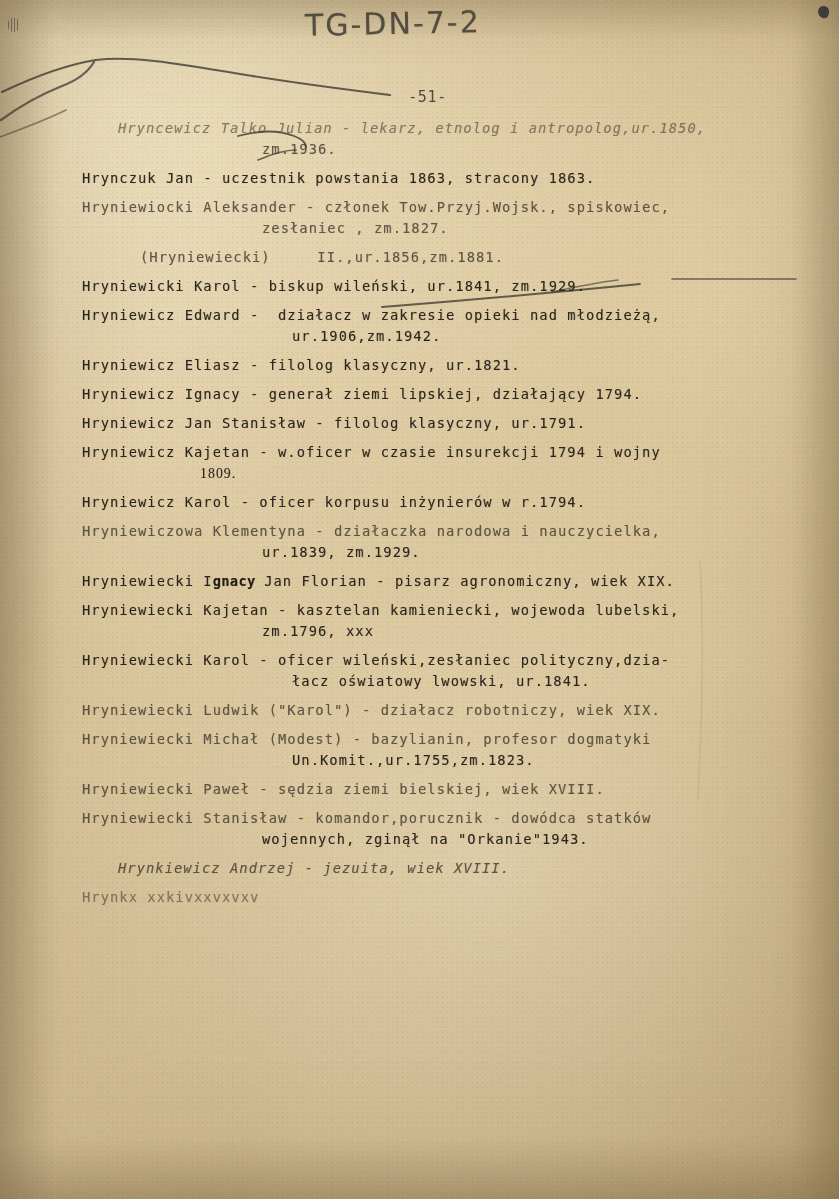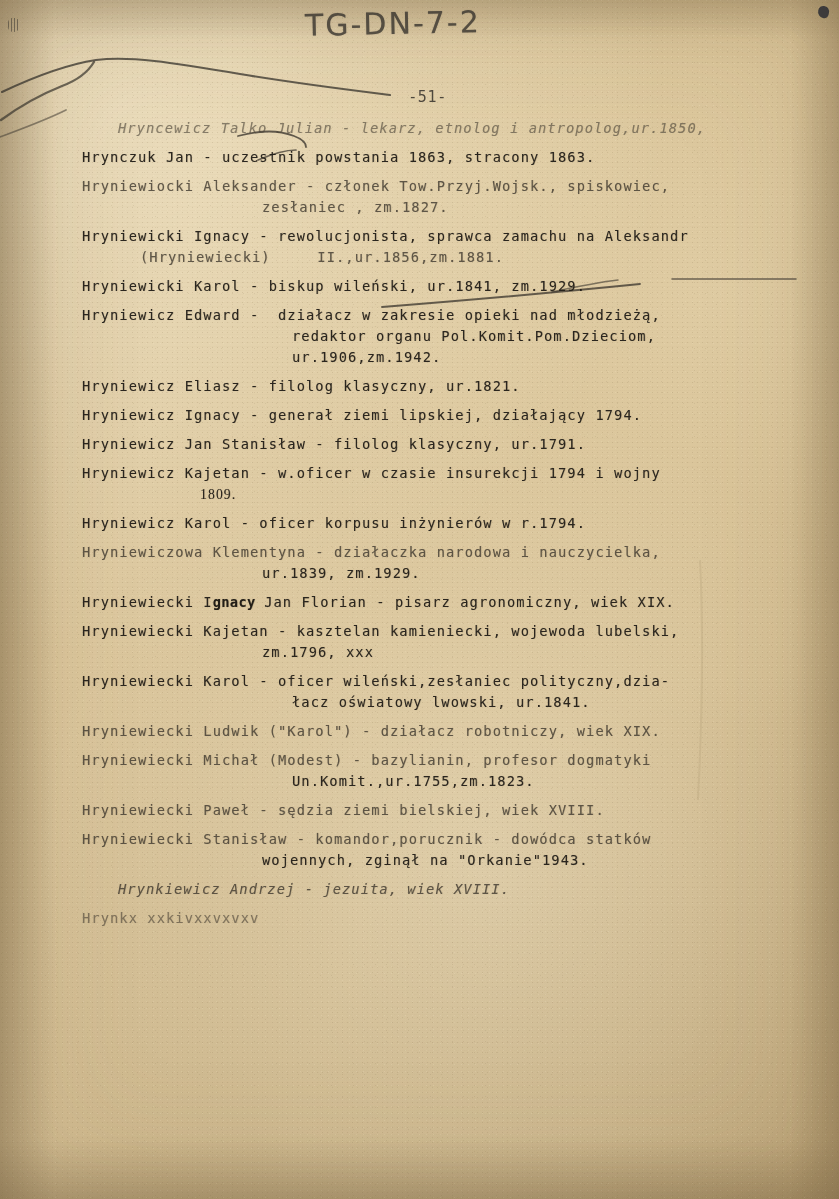--- a/index.html
+++ b/index.html
@@ -197,38 +197,37 @@
   </svg>
 
   <div class="blot" id="blot-tr"></div>
   <div class="blot" id="blot-tl"></div>
 
   <div id="folio">-51-</div>
 
   <div id="typescript">
       <div class="entry">
         <div class="ln ink-light indent-1">Hryncewicz Talko Julian - lekarz, etnolog i antropolog,ur.1850,</div>
+        <div class="ln ink-mid indent-3">zm.1936.</div>
       </div>
       <div class="entry">
         <div class="ln ink-dark ">Hrynczuk Jan - uczestnik powstania 1863, stracony 1863.</div>
       </div>
       <div class="entry">
         <div class="ln ink-mid ">Hryniewiocki Aleksander - członek Tow.Przyj.Wojsk., spiskowiec,</div>
         <div class="ln ink-mid indent-3">zesłaniec , zm.1827.</div>
       </div>
       <div class="entry">
-        <div class="ln ink-dark ">Hryniewicki Ignacy - rewolucjonista, sprawca zamachu na Aleksandr</div>
         <div class="ln ink-mid indent-6">(Hryniewiecki)     II.,ur.1856,zm.1881.</div>
       </div>
       <div class="entry">
         <div class="ln ink-dark ">Hryniewicki Karol - biskup wileński, ur.1841, zm.1929.</div>
       </div>
       <div class="entry">
         <div class="ln ink-dark ">Hryniewicz Edward -  działacz w zakresie opieki nad młodzieżą,</div>
-        <div class="ln ink-dark indent-4">redaktor organu Pol.Komit.Pom.Dzieciom,</div>
         <div class="ln ink-dark indent-4">ur.1906,zm.1942.</div>
       </div>
       <div class="entry">
         <div class="ln ink-dark ">Hryniewicz Eliasz - filolog klasyczny, ur.1821.</div>
       </div>
       <div class="entry">
         <div class="ln ink-dark ">Hryniewicz Ignacy - generał ziemi lipskiej, działający 1794.</div>
       </div>
       <div class="entry">
         <div class="ln ink-dark ">Hryniewicz Jan Stanisław - filolog klasyczny, ur.1791.</div>

